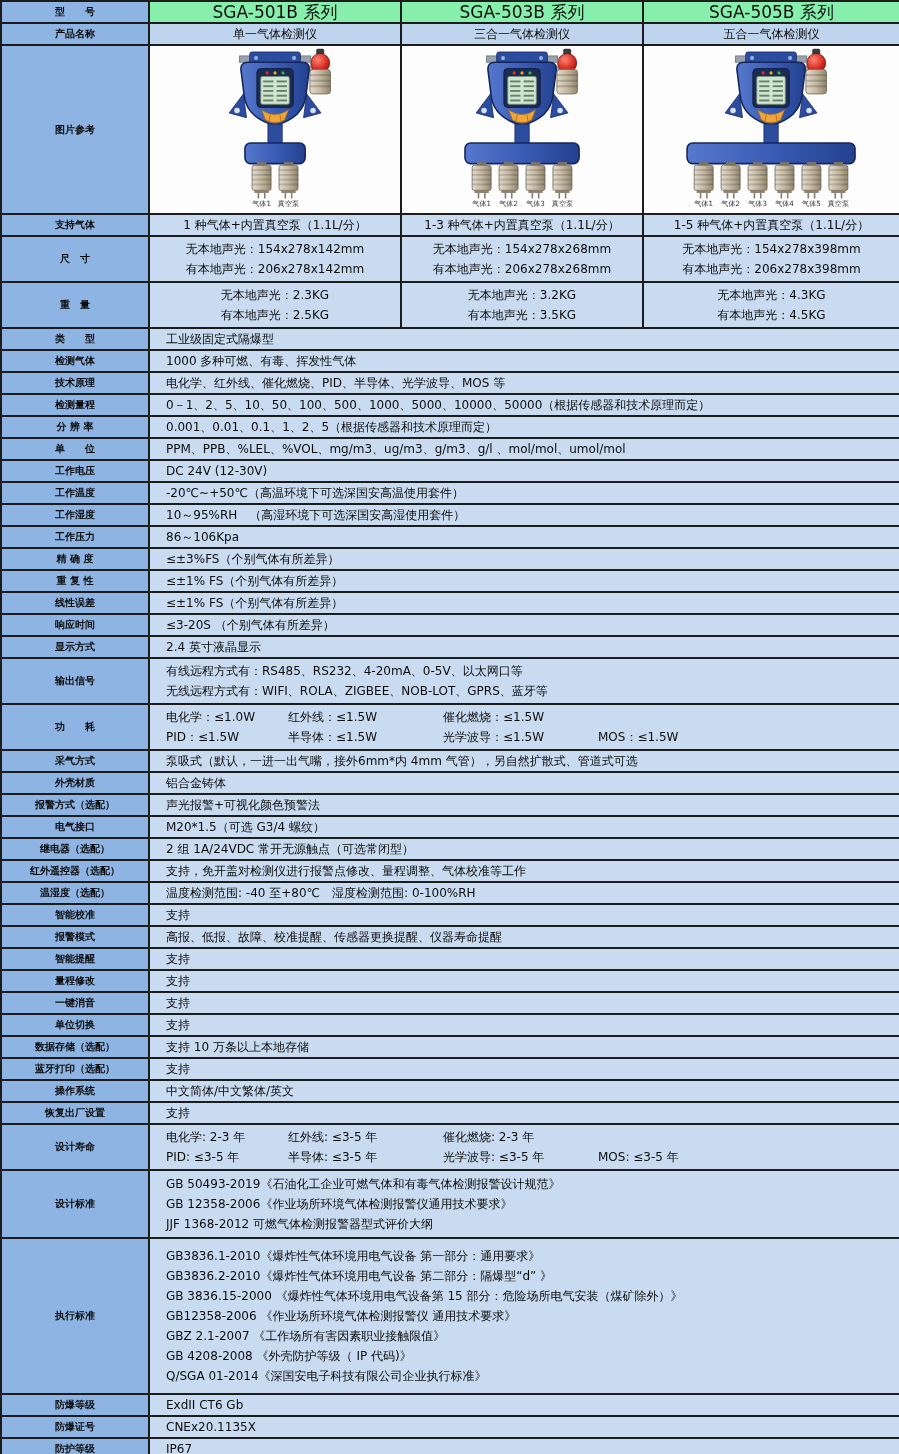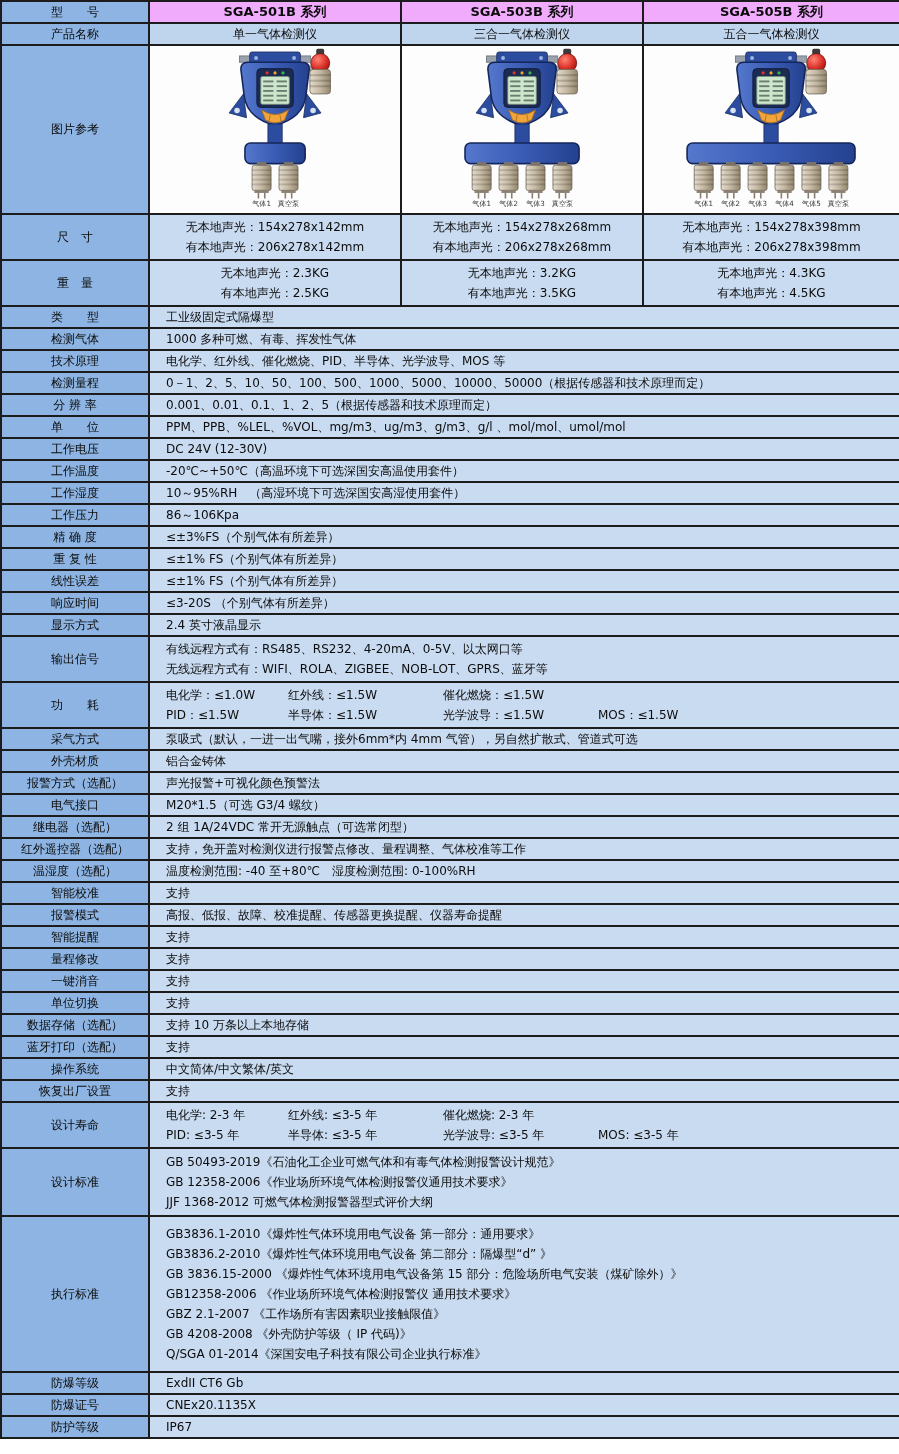--- a/index.html
+++ b/index.html
@@ -1,23 +1,23 @@
 <!DOCTYPE html>
 <html><head>
 <meta charset="utf-8">
 <style>
   html,body{margin:0;padding:0;background:#fff;}
   body{width:899px;font-family:"DejaVu Sans","Liberation Sans",sans-serif;}
   table{border-collapse:collapse;width:899px;table-layout:fixed;}
   th,td{border:2px solid #1c1c1c;padding:0 6px;color:#0c0c0c;overflow:hidden;}
-  th{background:#8DB4E2;font-size:12px;font-weight:normal;text-align:center;}
+  th{background:#8DB4E2;font-size:10px;font-weight:bold;text-align:center;}
   td{background:#C9DBF1;font-size:12px;}
   td.c3{text-align:center;}
   td.full{text-align:left;padding-left:16px;}
-  tr.hdr td{background:#f0abfc;font-weight:bold;font-size:13px;}
+  tr.hdr td{background:#86efac;font-weight:normal;font-size:17px;}
   tr.hdr2 td{background:#BFD5EE;}
   td.imgcell{background:#fdfdfd;padding:2px 0;text-align:center;vertical-align:middle;}
   .line{line-height:20px;white-space:nowrap;}
   .seg{display:inline-block;}
   .s0{width:122px;}
   .s1{width:155px;}
   .s2{width:155px;}
   .s3{width:auto;}
 </style>
 </head>
@@ -339,20 +339,32 @@
             <rect x="193" y="153" width="24" height="2.4" fill="rgba(0,0,0,0.15)"></rect>
             <rect x="193" y="159" width="24" height="2.4" fill="rgba(0,0,0,0.15)"></rect>
             <rect x="193" y="165" width="24" height="2.4" fill="rgba(0,0,0,0.15)"></rect>
             <rect x="193" y="171" width="24" height="2.4" fill="rgba(0,0,0,0.15)"></rect>
             <rect x="196" y="179" width="18" height="4" fill="#8a8172"></rect>
             <line x1="201" y1="183" x2="201" y2="190" stroke="#857d6f" stroke-width="2"></line>
             <line x1="209" y1="183" x2="209" y2="190" stroke="#857d6f" stroke-width="2"></line>
             <text x="205" y="199" font-size="9" fill="#333" text-anchor="middle">真空泵</text>
           </svg></td>
       </tr>
+      <tr style="height: 21px;">
+        <th>支持气体</th>
+        <td class="c3">
+          <div class="line">1 种气体+内置真空泵（1.1L/分）</div>
+        </td>
+        <td class="c3">
+          <div class="line">1-3 种气体+内置真空泵（1.1L/分）</div>
+        </td>
+        <td class="c3">
+          <div class="line">1-5 种气体+内置真空泵（1.1L/分）</div>
+        </td>
+      </tr>
       <tr style="height: 46px;">
         <th>尺　寸</th>
         <td class="c3">
           <div class="line">无本地声光：154x278x142mm</div>
           <div class="line">有本地声光：206x278x142mm</div>
         </td>
         <td class="c3">
           <div class="line">无本地声光：154x278x268mm</div>
           <div class="line">有本地声光：206x278x268mm</div>
         </td>

